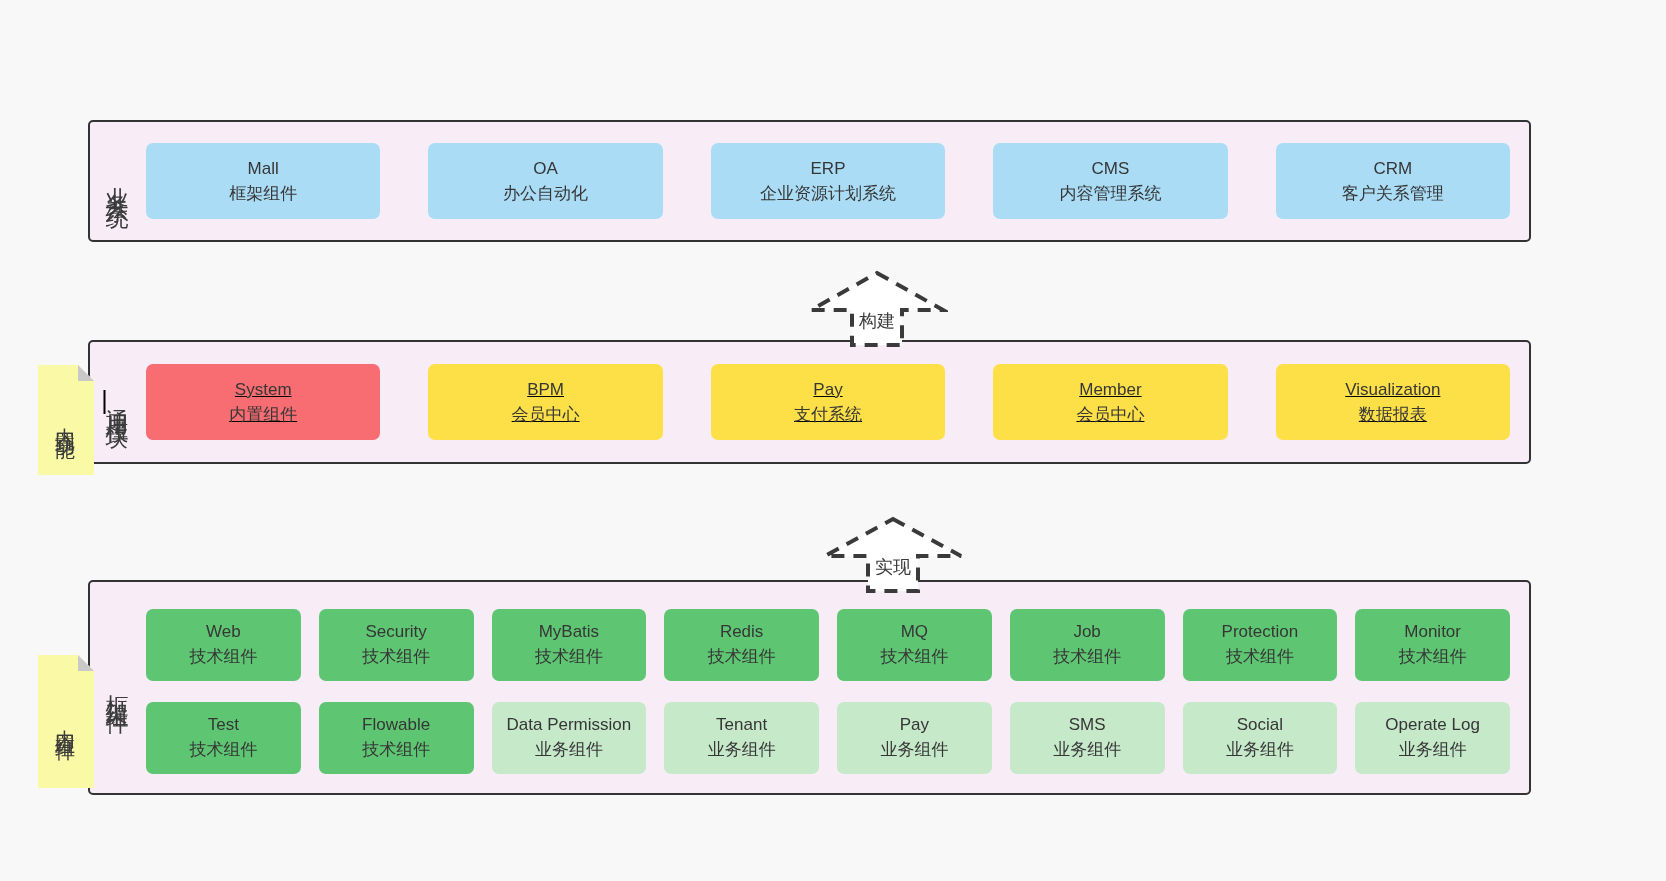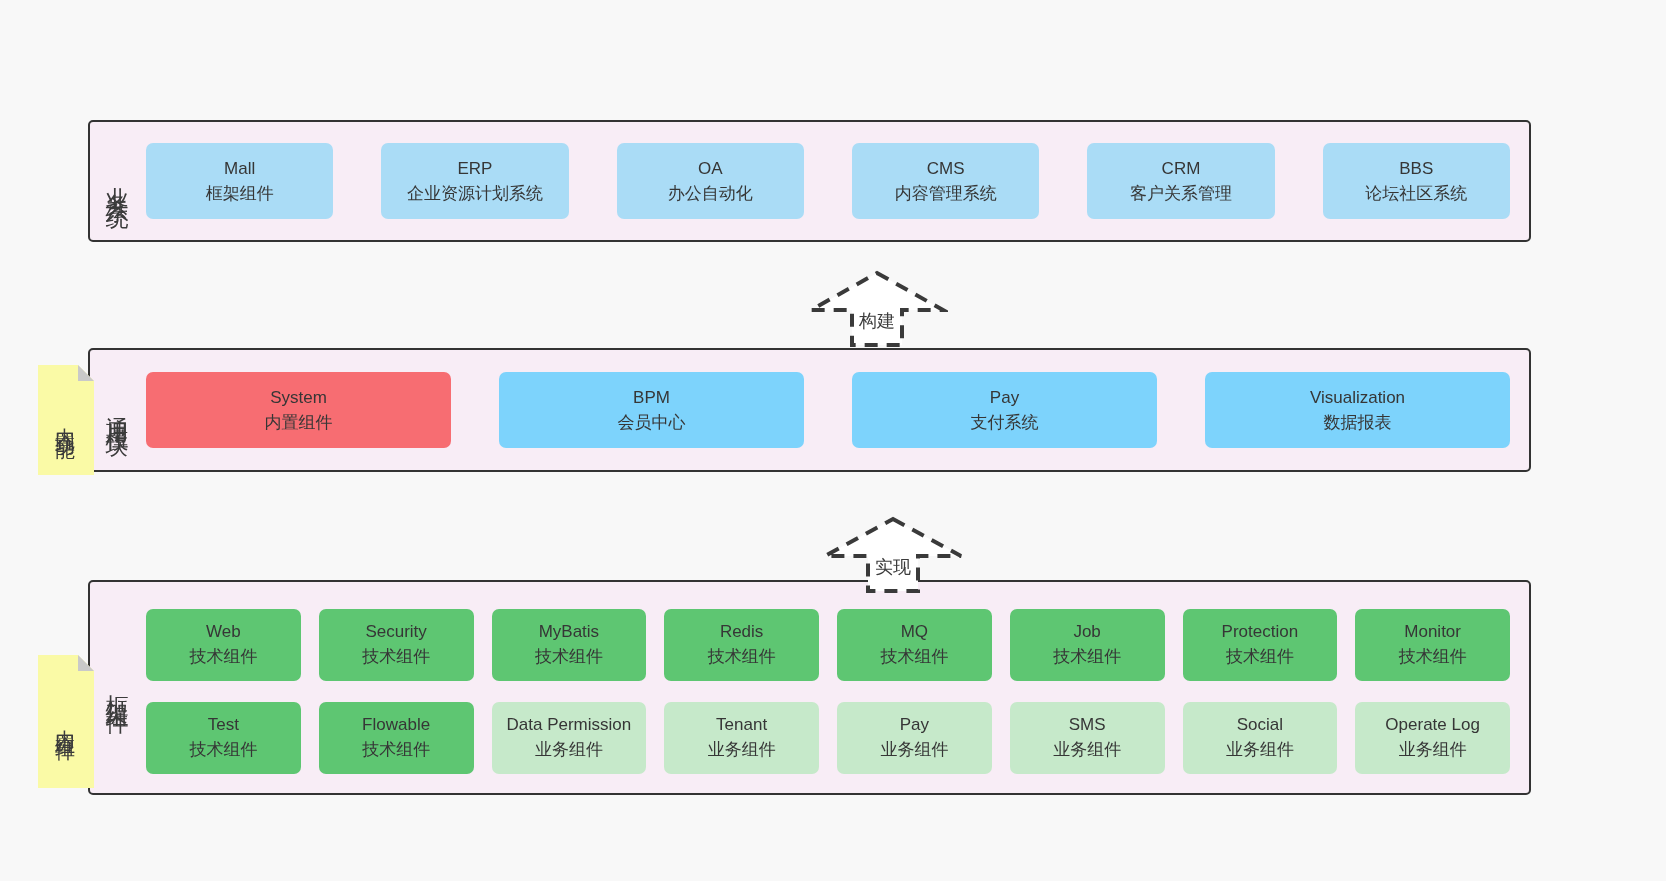--- a/index.html
+++ b/index.html
@@ -1,34 +1,34 @@
 <!DOCTYPE html>
 <html><head>
 <meta charset="utf-8">
 <style>
   html,body { margin:0; padding:0; background:#f8f8f8; font-family:"Liberation Sans", sans-serif; }
   .stage { position:relative; width:1666px; height:881px; background:#f8f8f8; overflow:hidden; }
 
   .panel { position:absolute; left:88px; width:1443px; background:#f8edf6;
            border:2px solid #333; border-radius:5px; display:flex; box-sizing:border-box; z-index:1; }
   #panel-business  { top:120px; height:122px; }
-  #panel-modules   { top:348px; height:124px; }
+  #panel-modules   { top:340px; height:124px;text-decoration:underline; }
   #panel-framework { top:580px; height:215px; }
 
   .label-col { flex:0 0 56px; display:flex; align-items:center; justify-content:center; }
   .vtext { writing-mode:vertical-lr; text-orientation:upright; font-size:23px;
            letter-spacing:6px; color:#3b3b3b; }
 
   .box-row { flex:1; display:flex; gap:48px; align-items:center; padding:0 19px 0 0; }
   .box { flex:1; height:76px; border-radius:7px; display:flex; flex-direction:column;
          align-items:center; justify-content:center; text-align:center;
          color:#363636; font-size:17px; line-height:1.5; }
   .blue { background:#aadcf6; }
   .red  { background:#f76d72; }
-  .pink { background:#7dd3fc;align-items:center; }
+  .pink { background:#fde047;align-items:center; }
 
   .grid { flex:1; display:grid; grid-template-columns:repeat(8,1fr);
           gap:21px 18px; padding:27px 19px 19px 0; }
   .gbox { border-radius:7px; display:flex; flex-direction:column; align-items:center;
           justify-content:center; text-align:center; color:#363636; font-size:17px;
           line-height:1.45; padding:0 12px; box-sizing:border-box; }
   .gdark  { background:#5ec672; }
   .glight { background:#c6e9ca; }
 
   .tag { position:absolute; left:38px; width:56px; background:#fafaa6; z-index:3;
@@ -55,38 +55,34 @@
   <div class="panel" id="panel-business">
     <div class="label-col">
       <span class="vtext">业务系统</span>
     </div>
     <div class="box-row">
       <div class="box blue">
         <span>Mall</span>
         <span>框架组件</span>
       </div>
       <div class="box blue">
+        <span>OA</span>
+        <span>办公自动化</span>
+      </div>
+      <div class="box blue">
         <span>ERP</span>
         <span>企业资源计划系统</span>
       </div>
       <div class="box blue">
-        <span>OA</span>
-        <span>办公自动化</span>
-      </div>
-      <div class="box blue">
         <span>CMS</span>
         <span>内容管理系统</span>
       </div>
       <div class="box blue">
         <span>CRM</span>
         <span>客户关系管理</span>
-      </div>
-      <div class="box blue">
-        <span>BBS</span>
-        <span>论坛社区系统</span>
       </div>
     </div>
   </div>
 
   <svg class="arrow" id="arrow-build" width="142" height="78" viewBox="0 0 142 78">
     <polygon points="71,3 137,40 96,40 96,75 46,75 46,40 5,40"></polygon>
     <text x="71" y="57" text-anchor="middle">构建</text>
   </svg>
 
   <div class="tag" id="tag-modules">
@@ -103,20 +99,24 @@
       </div>
       <div class="box pink">
         <span>BPM</span>
         <span>会员中心</span>
       </div>
       <div class="box pink">
         <span>Pay</span>
         <span>支付系统</span>
       </div>
       <div class="box pink">
+        <span>Member</span>
+        <span>会员中心</span>
+      </div>
+      <div class="box pink">
         <span>Visualization</span>
         <span>数据报表</span>
       </div>
     </div>
   </div>
 
   <svg class="arrow" id="arrow-implement" width="146" height="78" viewBox="0 0 146 78">
     <polygon points="73,3 141,40 98,40 98,75 48,75 48,40 5,40"></polygon>
     <text x="73" y="57" text-anchor="middle">实现</text>
   </svg>

